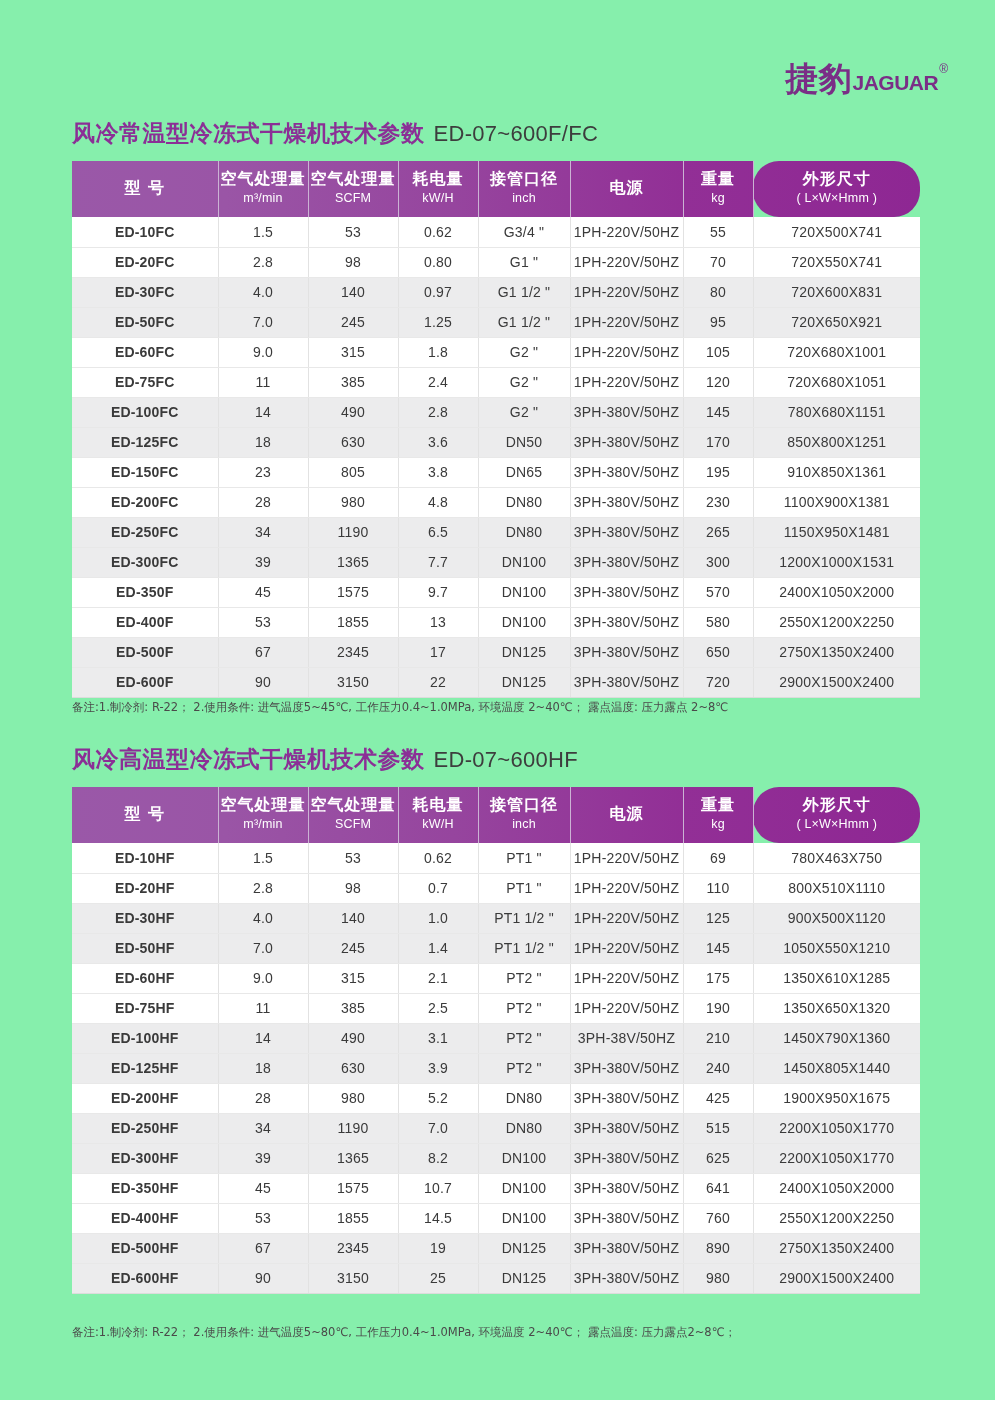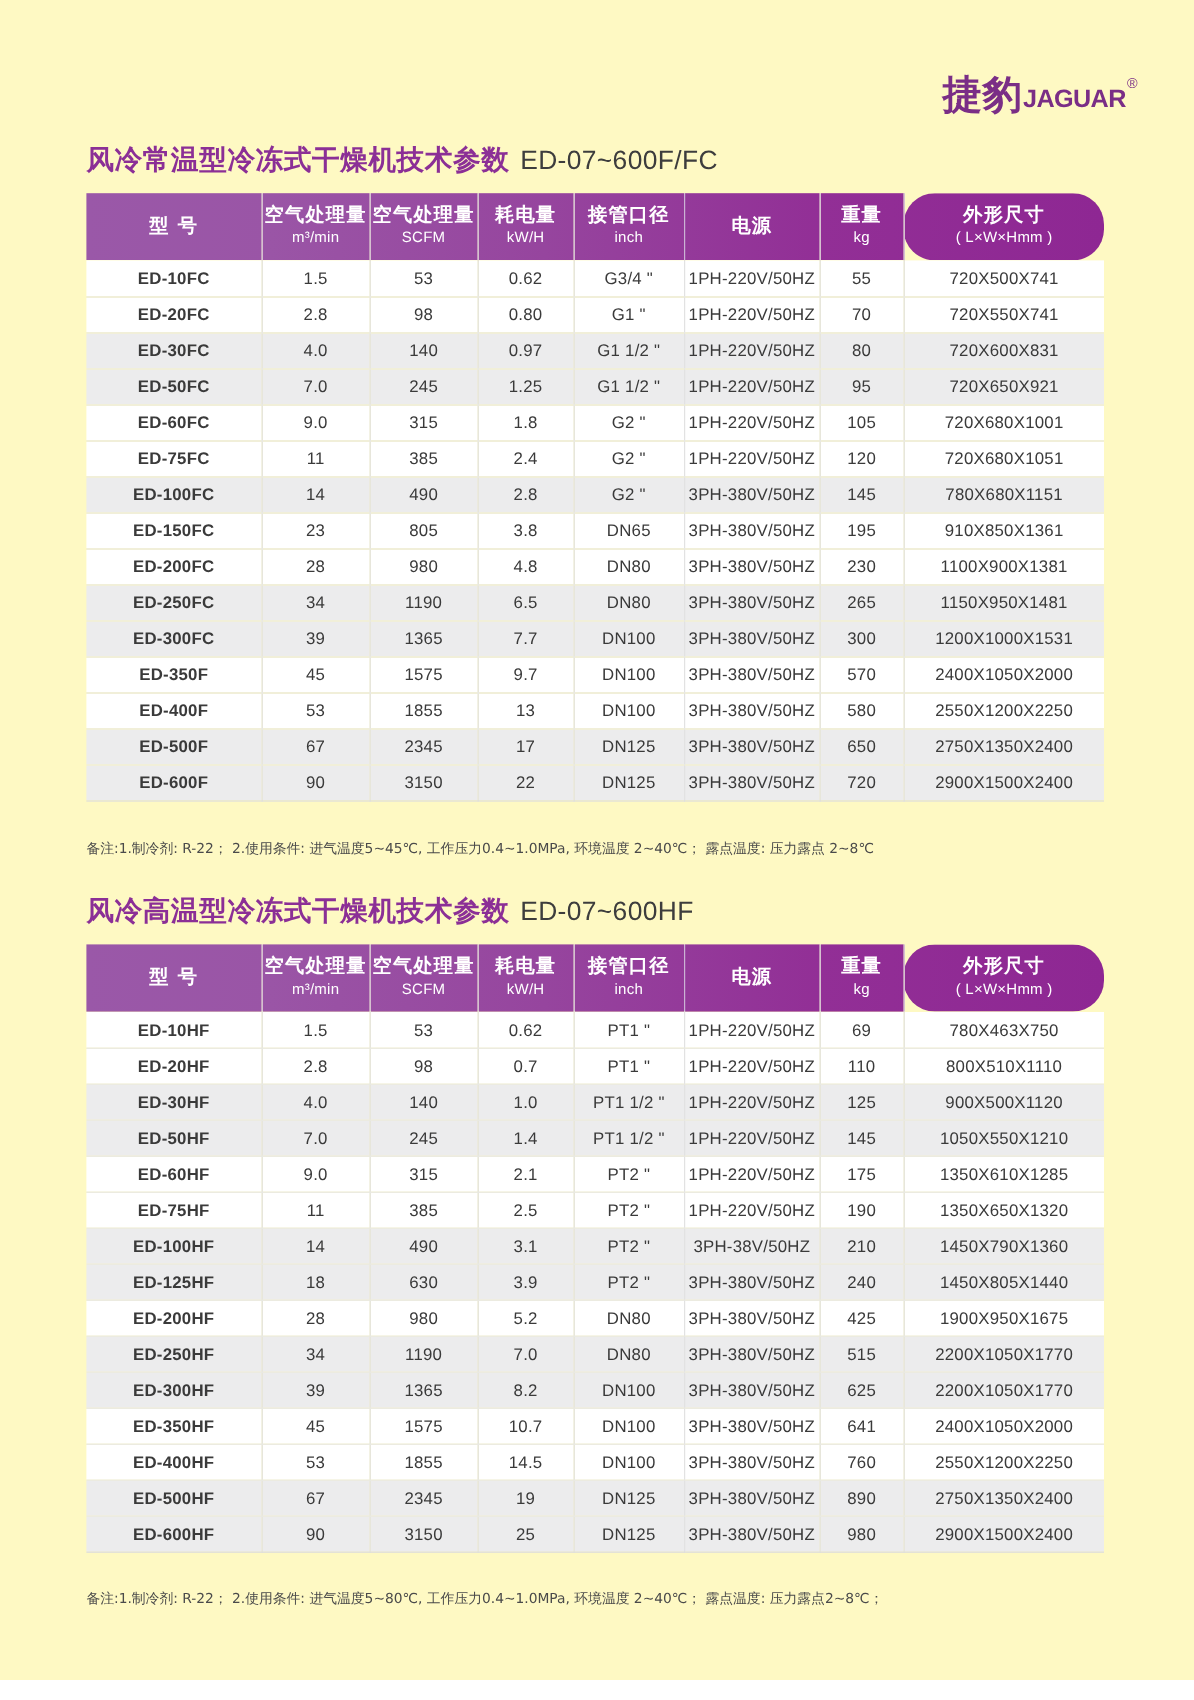--- a/index.html
+++ b/index.html
@@ -9,21 +9,21 @@
     height: 1417px;
     background: #ffffff;
     font-family: "Liberation Sans", "DejaVu Sans", sans-serif;
     overflow: hidden;
   }
 
   .page {
     position: relative;
     width: 995px;
     height: 1400px;
-    background: #fef9c3;
+    background: #86efac;
   }
 
   
   .logo-wrap {
     position: absolute;
     top: 62px;
     right: 48px;
     display: flex;
     align-items: flex-end;
     line-height: 1;
@@ -291,20 +291,30 @@
           <tr class="stripe">
             <td class="c-model">ED-100FC</td>
             <td class="c-num">14</td>
             <td class="c-num">490</td>
             <td class="c-num">2.8</td>
             <td class="c-pipe">G2 "</td>
             <td class="c-power">3PH-380V/50HZ</td>
             <td class="c-num">145</td>
             <td class="c-dim">780X680X1151</td>
           </tr>
+          <tr class="stripe">
+            <td class="c-model">ED-125FC</td>
+            <td class="c-num">18</td>
+            <td class="c-num">630</td>
+            <td class="c-num">3.6</td>
+            <td class="c-pipe">DN50</td>
+            <td class="c-power">3PH-380V/50HZ</td>
+            <td class="c-num">170</td>
+            <td class="c-dim">850X800X1251</td>
+          </tr>
           <tr class="plain">
             <td class="c-model">ED-150FC</td>
             <td class="c-num">23</td>
             <td class="c-num">805</td>
             <td class="c-num">3.8</td>
             <td class="c-pipe">DN65</td>
             <td class="c-power">3PH-380V/50HZ</td>
             <td class="c-num">195</td>
             <td class="c-dim">910X850X1361</td>
           </tr>

